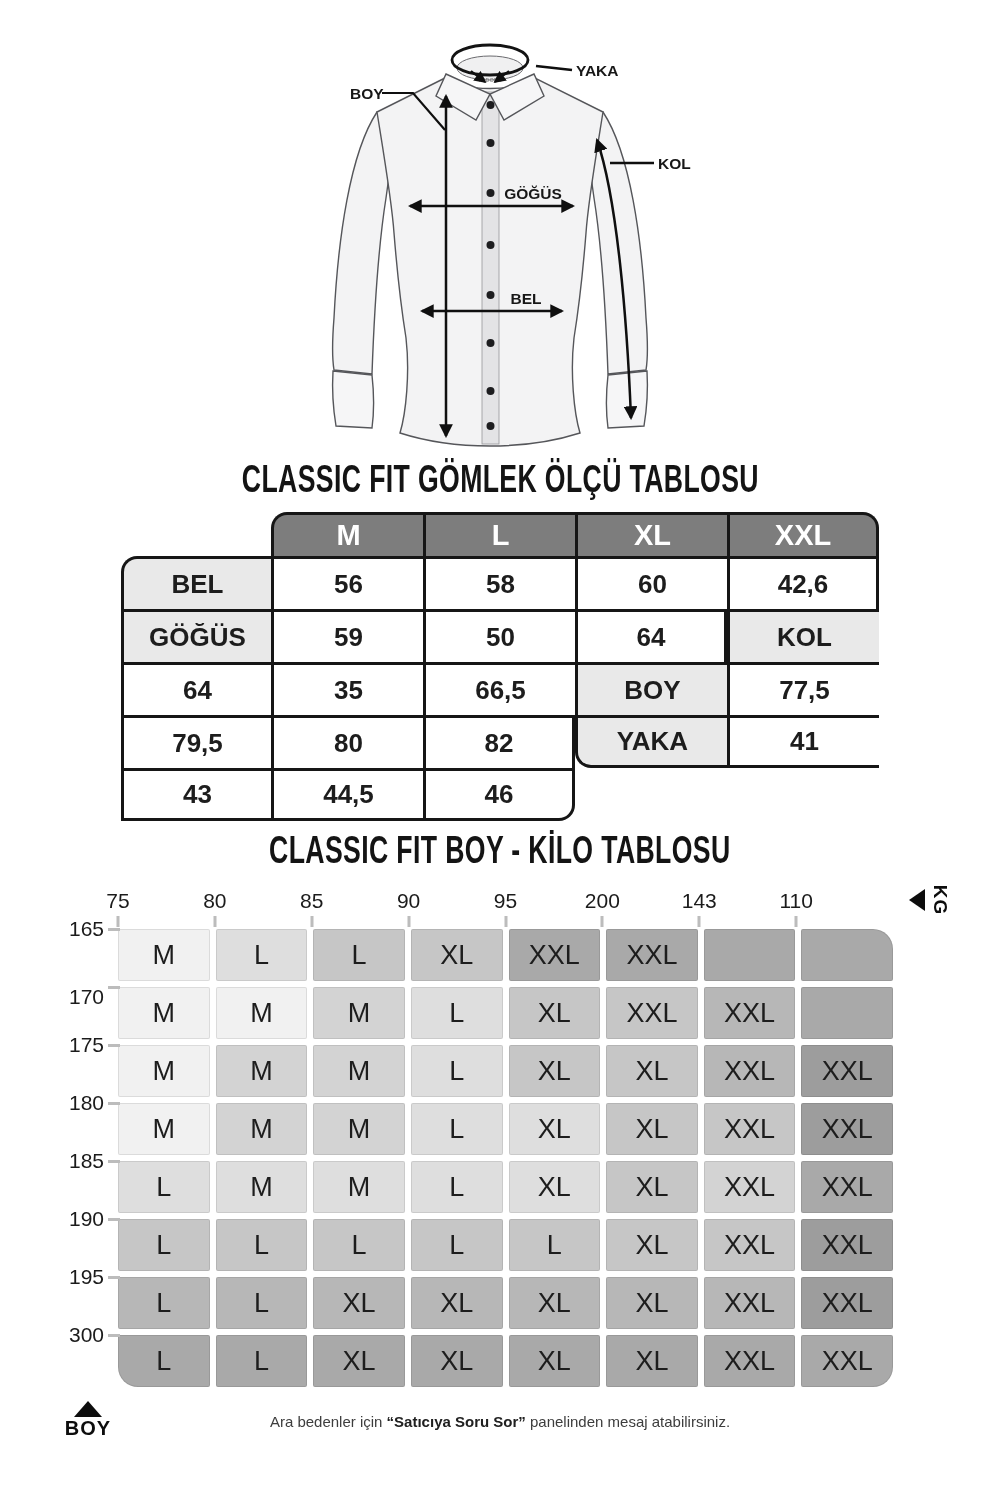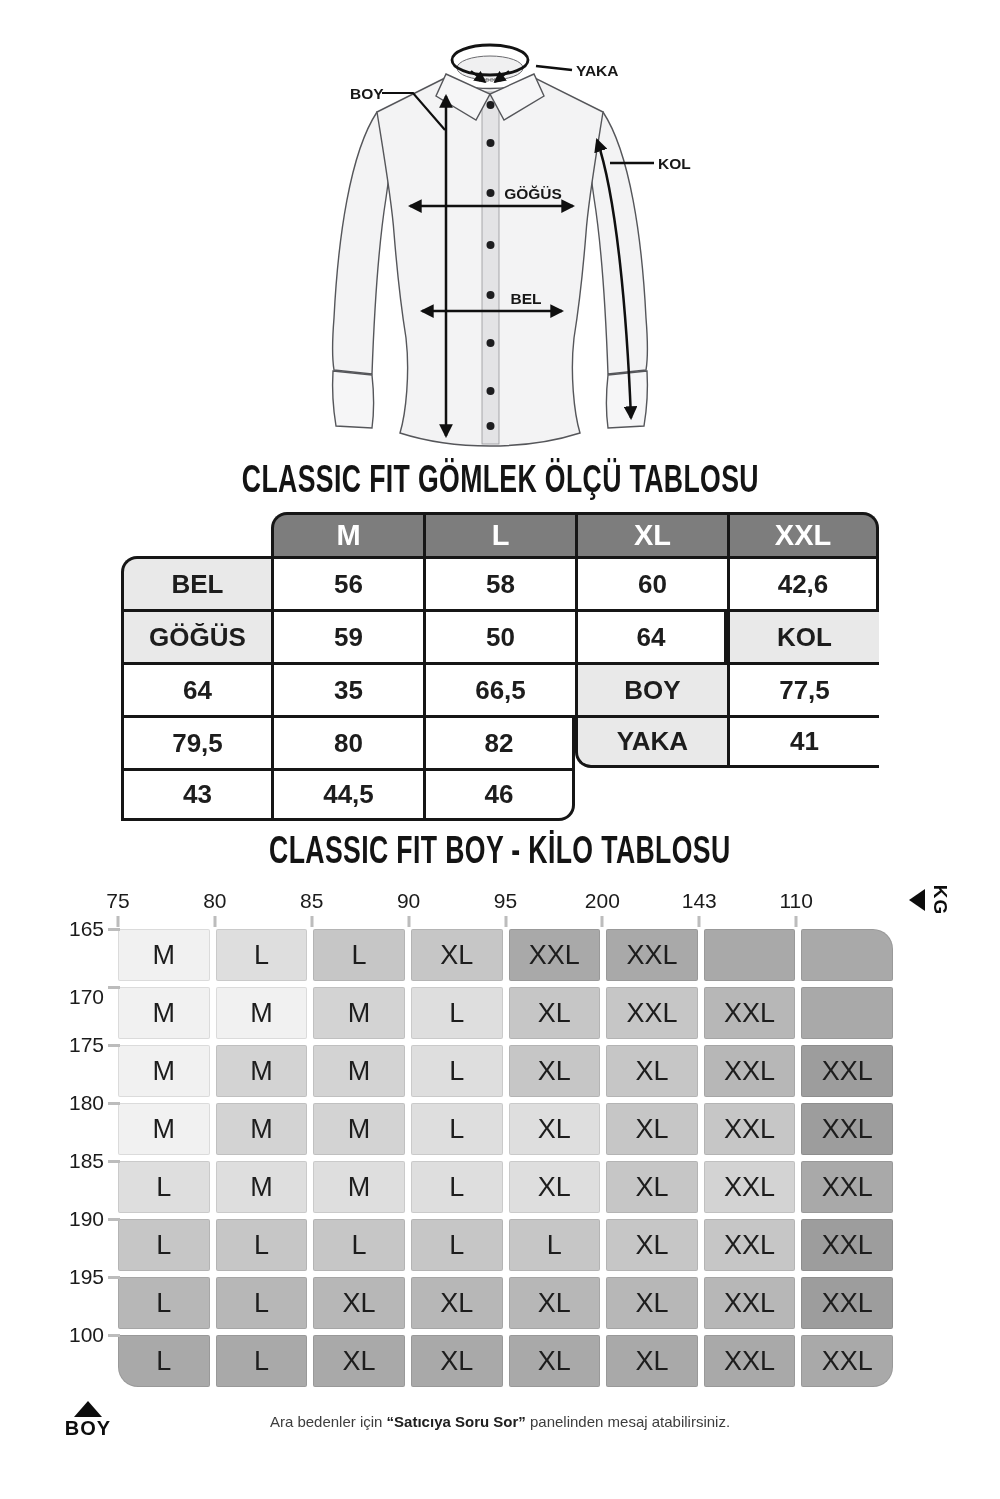--- a/index.html
+++ b/index.html
@@ -291,19 +291,19 @@
     <div class="fc-ylab" style="top: 144px;">175</div>
     <div class="fc-ydash" style="top: 155px;"></div>
     <div class="fc-ylab" style="top: 202px;">180</div>
     <div class="fc-ydash" style="top: 213px;"></div>
     <div class="fc-ylab" style="top: 260px;">185</div>
     <div class="fc-ydash" style="top: 271px;"></div>
     <div class="fc-ylab" style="top: 318px;">190</div>
     <div class="fc-ydash" style="top: 329px;"></div>
     <div class="fc-ylab" style="top: 376px;">195</div>
     <div class="fc-ydash" style="top: 387px;"></div>
-    <div class="fc-ylab" style="top: 434px;">100</div>
+    <div class="fc-ylab" style="top: 434px;">300</div>
     <div class="fc-ydash" style="top: 445px;"></div>
   </div>
 
 <div class="footer">
   <span>Ara bedenler için </span><b>“Satıcıya Soru Sor”</b><span> panelinden mesaj atabilirsiniz.</span>
 </div>
 
 </body></html>

